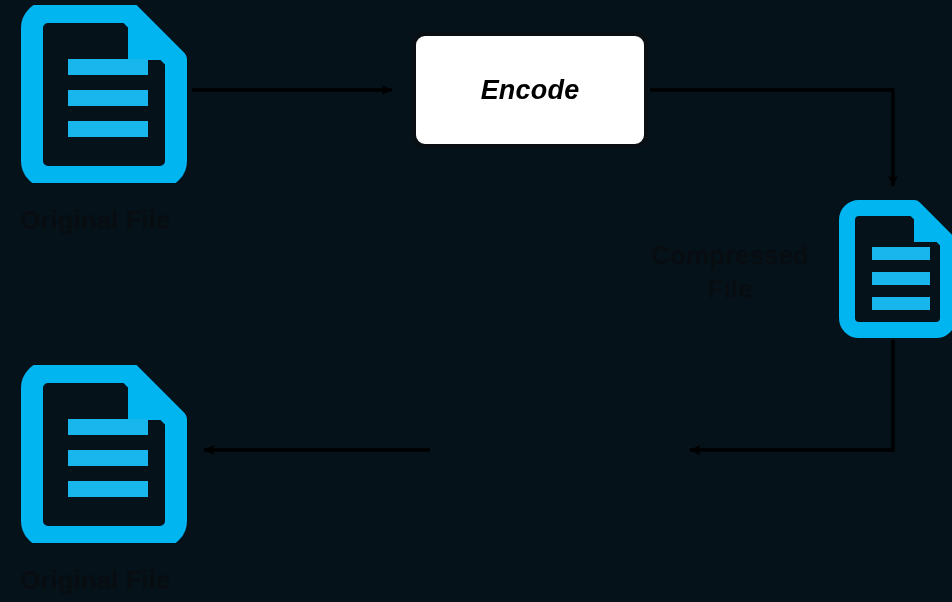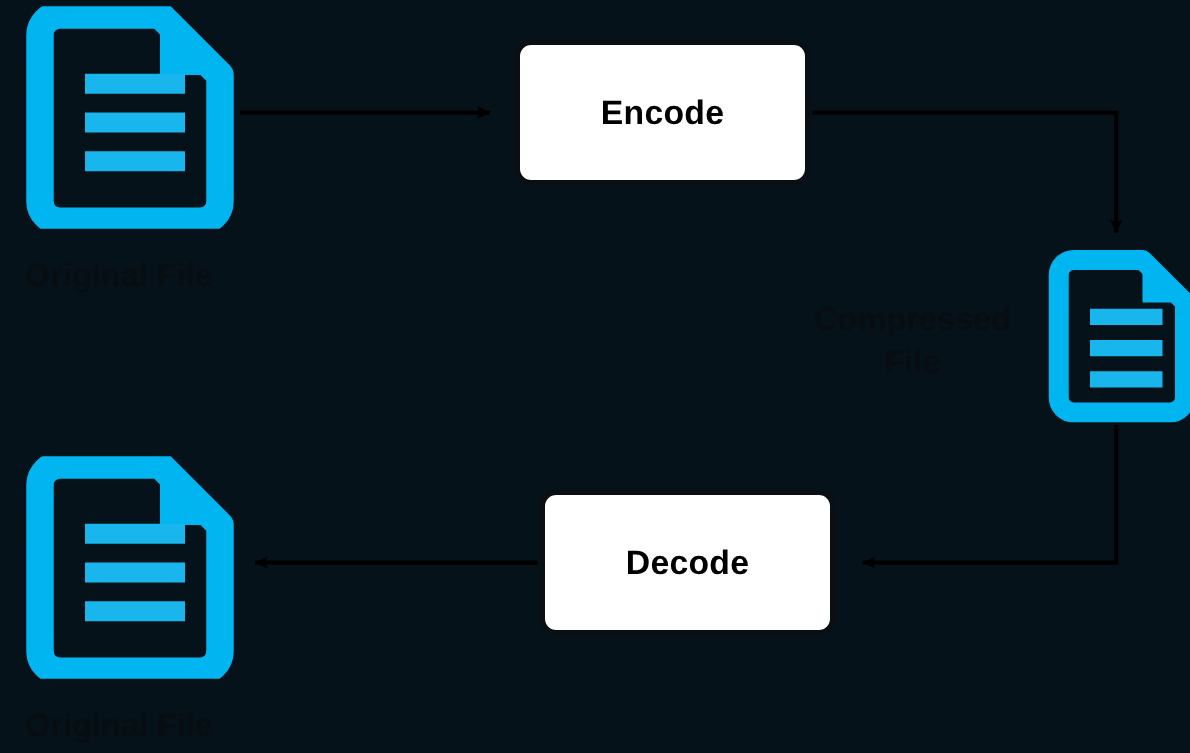--- a/index.html
+++ b/index.html
@@ -153,21 +153,18 @@
                a16,16 0 0 1 -16,-16
                Z" transform="translate(0,10)" fill="none" stroke="#00B5F0" stroke-width="22" stroke-linejoin="round"></path>
       <path d="M118,7 L118,55 L166,55 Z" fill="#00B5F0"></path>
       <rect x="58" y="54" width="80" height="16" fill="#18B6ED"></rect>
       <rect x="58" y="85" width="80" height="16" fill="#18B6ED"></rect>
       <rect x="58" y="116" width="80" height="16" fill="#18B6ED"></rect>
     </svg>
   </div>
   <div class="caption" style="left:20px; top:563px;">Original File</div>
 
-  <div class="node-box" style="left:412px; top:32px; width:236px; height:116px;">
+  <div class="node-box" style="left:412px; top:32px; width:236px; height:116px;font-style:italic;">
     <span class="node-box-label">Encode</span>
   </div>
 
-  <div class="node-box" style="left:432px; top:392px; width:236px; height:116px;">
-    <span class="node-box-label">Decode</span>
-  </div>
 
 </div>
 
 </body></html>

